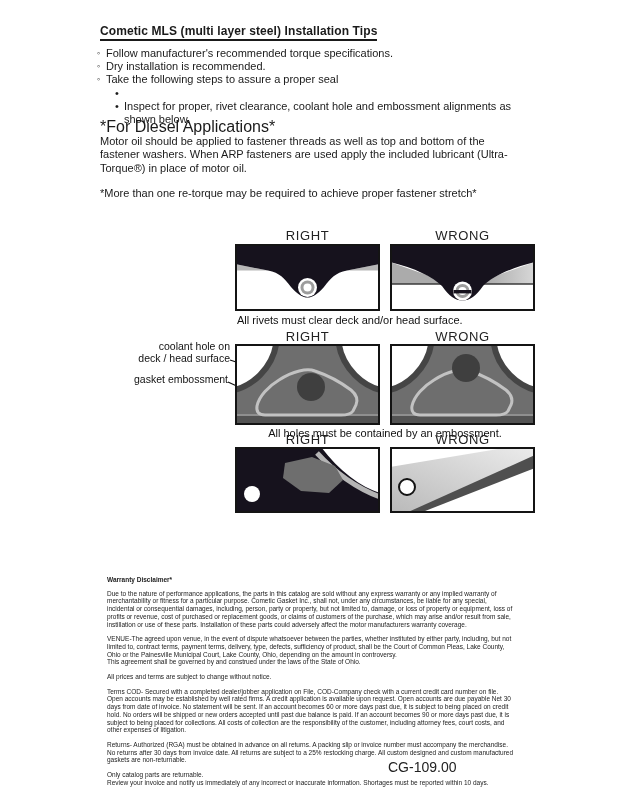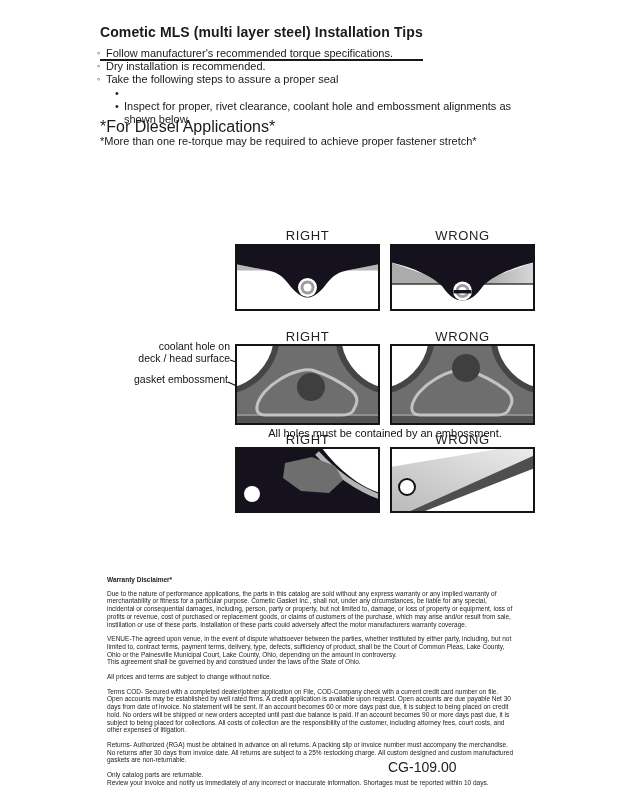--- a/index.html
+++ b/index.html
@@ -4,22 +4,22 @@
 <style>
   * { margin:0; padding:0; box-sizing:border-box; }
   html,body { background:#fff; }
   #page {
     position:relative; width:618px; height:800px; background:#ffffff;
     font-family:"Liberation Sans", sans-serif; color:#1a1a1a; overflow:hidden;
   }
   .abs { position:absolute; }
 
   .doc-title {
-    left:100px; top:24px; font-size:14px; font-weight:bold;
-    border-bottom:2px solid #1a1a1a; padding-bottom:19px; letter-spacing:0.1px;
+    left:100px; top:24px; font-size:12px; font-weight:bold;
+    border-bottom:2px solid #1a1a1a; padding-bottom:1px; letter-spacing:0.1px;
   }
   .bullets { left:97px; top:47px; width:430px; font-size:11px; line-height:13.2px; }
   .bullet-row { display:flex; }
   .bullet-row .marker { width:9px; flex:0 0 9px; font-size:9px; line-height:13.2px; }
   .bullet-row.sub { padding-left:18px; }
   .bullet-row.sub .marker { width:9px; flex:0 0 9px; font-size:11px; }
 
   .diesel { left:100px; top:120px; width:420px; font-size:11px; line-height:13.5px; }
   .diesel h2 { font-size:16px; font-weight:normal; margin-bottom:1px; }
   .diesel p { margin-bottom:12px; }
@@ -63,20 +63,21 @@
       <span class="marker">•</span>
     </div>
     <div class="bullet-row sub">
       <span class="marker">•</span>
       <span>Inspect for proper, rivet clearance, coolant hole and embossment alignments as shown below.</span>
     </div>
   </div>
 
   <div class="abs diesel">
     <h2>*For Diesel Applications*</h2>
+    <p>Motor oil should be applied to fastener threads as well as top and bottom of the fastener washers. When ARP fasteners are used apply the included lubricant (Ultra-Torque®) in place of motor oil.</p>
     <p>*More than one re-torque may be required to achieve proper fastener stretch*</p>
   </div>
 
   <div class="abs fig-label" style="left:235px; top:228px;">RIGHT</div>
   <div class="abs fig-label" style="left:390px; top:228px;">WRONG</div>
 
   <svg class="abs fig-box" style="left:235px; top:244px;" width="145" height="67" viewBox="0 0 145 67">
     <rect width="145" height="67" fill="#ffffff"></rect>
     <polygon points="0,20 33,26.5 0,26.5" fill="#b7b7b7"></polygon>
     <polygon points="145,20 112,26.5 145,26.5" fill="#b7b7b7"></polygon>
@@ -103,20 +104,21 @@
     <path d="M0 0 H145 V18 C120 24 102 33 93 42 C86 52 80 56.5 72.5 56.5 C65 56.5 59 52 52 42 C43 33 25 24 0 18 Z" fill="#16121d"></path>
     <g>
       <circle cx="72.5" cy="47" r="9.5" fill="#ffffff"></circle>
       <circle cx="72.5" cy="47" r="7" fill="#9c9c9c"></circle>
       <circle cx="72.5" cy="47" r="4" fill="#ffffff"></circle>
       <rect x="63.5" y="46" width="18" height="3.4" fill="#16121d"></rect>
     </g>
     <rect x="1" y="1" width="143" height="65" fill="none" stroke="#141414" stroke-width="2"></rect>
   </svg>
 
+  <div class="abs fig-caption" style="left:237px; top:314px;">All rivets must clear deck and/or head surface.</div>
 
   <div class="abs fig-label" style="left:235px; top:329px;">RIGHT</div>
   <div class="abs fig-label" style="left:390px; top:329px;">WRONG</div>
 
   <div class="abs annot right-align" style="left:118px; top:341px; width:112px;">
     <div>coolant hole on</div>
     <div>deck / head surface</div>
   </div>
   <div class="abs annot right-align" style="left:118px; top:374px; width:110px;">gasket embossment</div>
 

